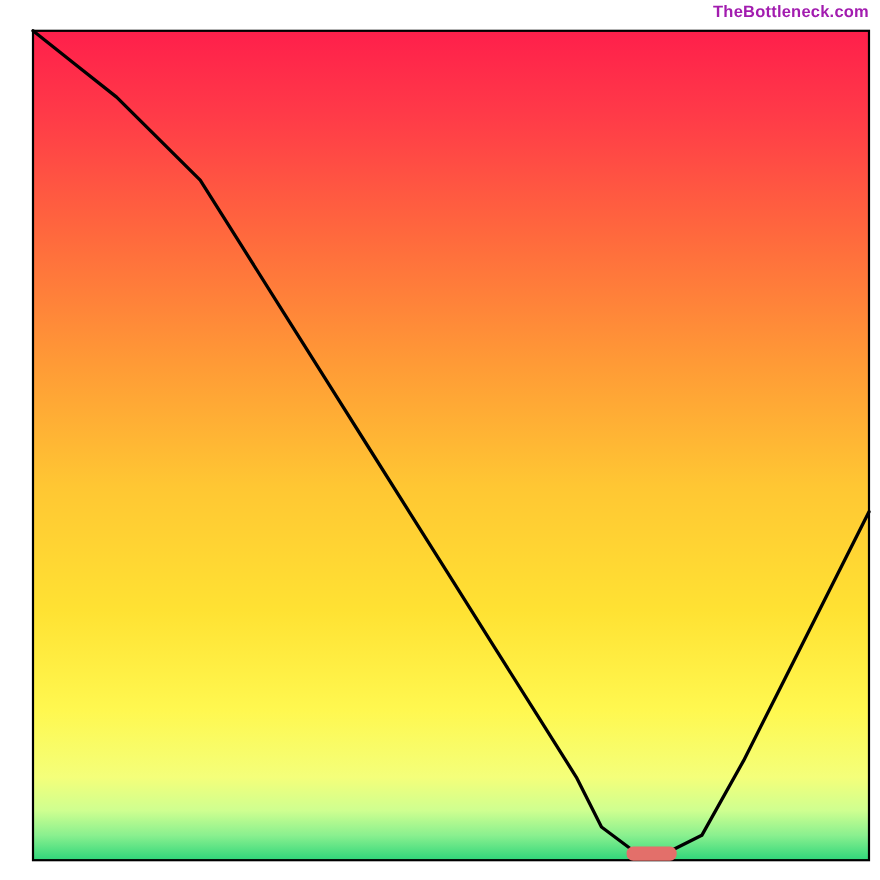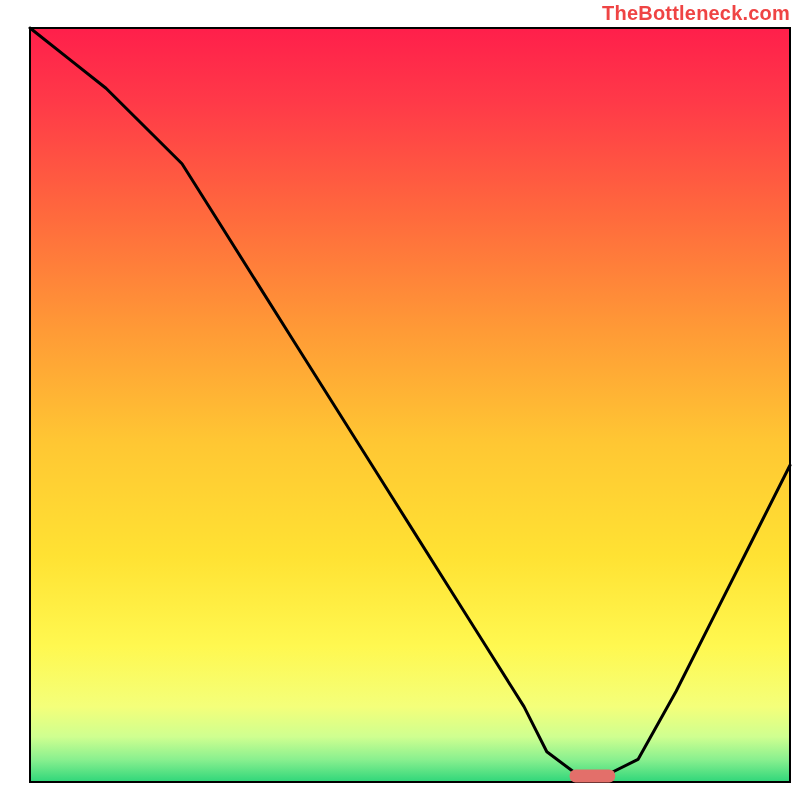--- a/index.html
+++ b/index.html
@@ -13,23 +13,23 @@
   }
   .stage {
     position: relative;
     width: 800px;
     height: 800px;
   }
   .watermark {
     position: absolute;
     top: 2px;
     right: 10px;
-    font-size: 20px;
+    font-size: 15px;
     font-weight: 600;
-    color: #ef4444;
+    color: #a21caf;
     letter-spacing: 0.2px;
   }
   svg {
     position: absolute;
     left: 0;
     top: 0;
   }
 </style>
 </head>
 <body>

